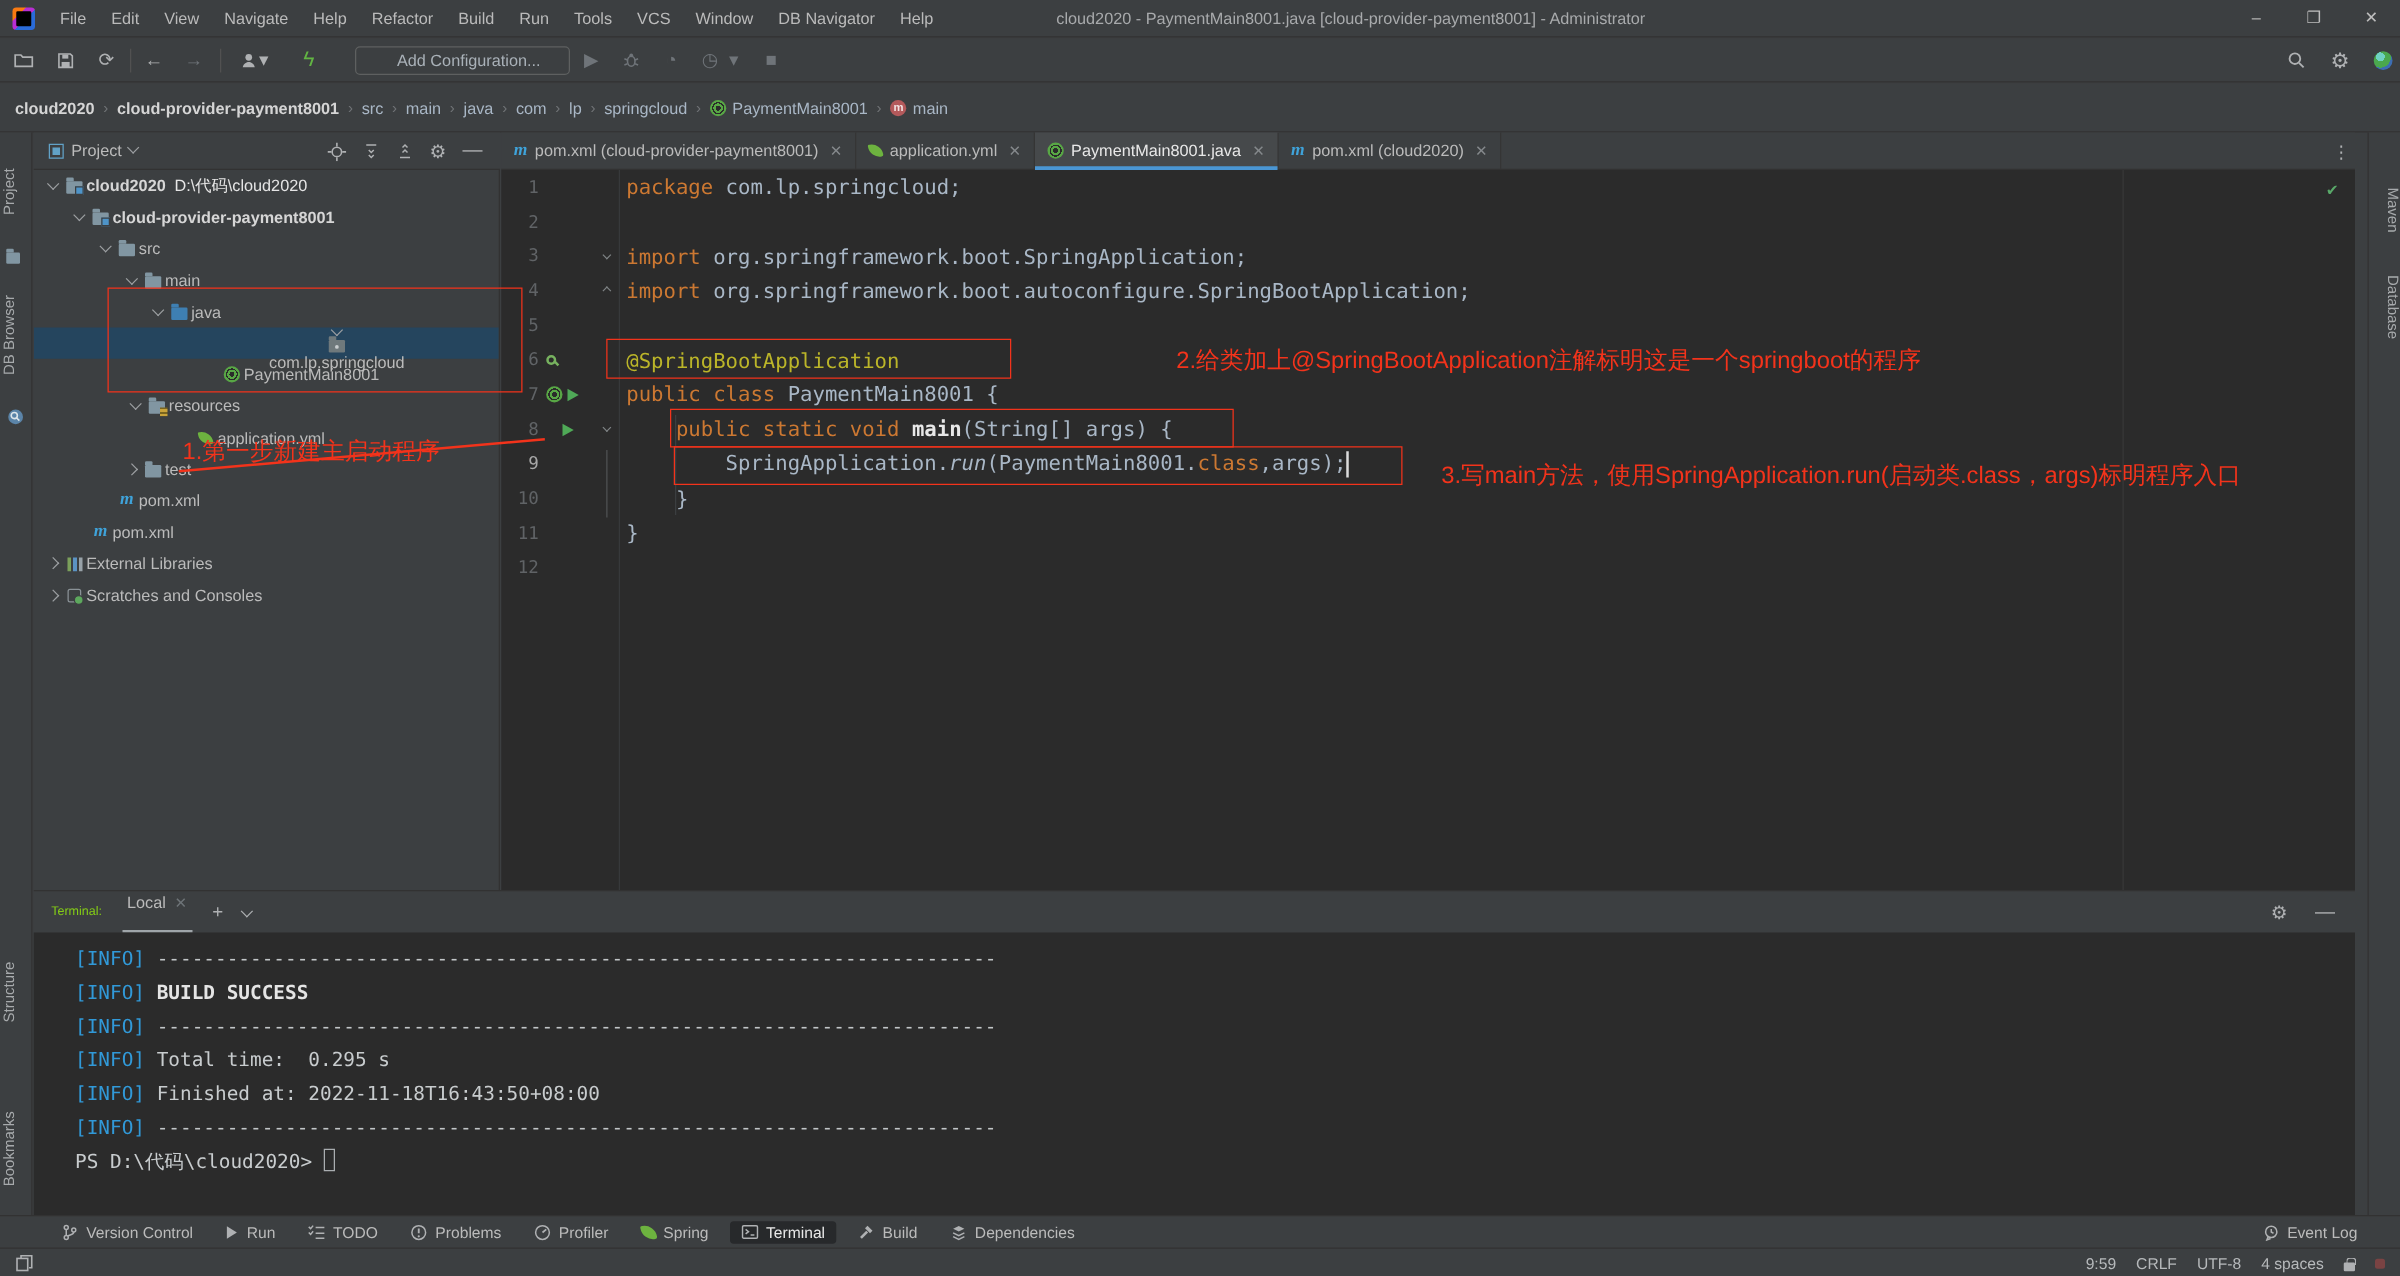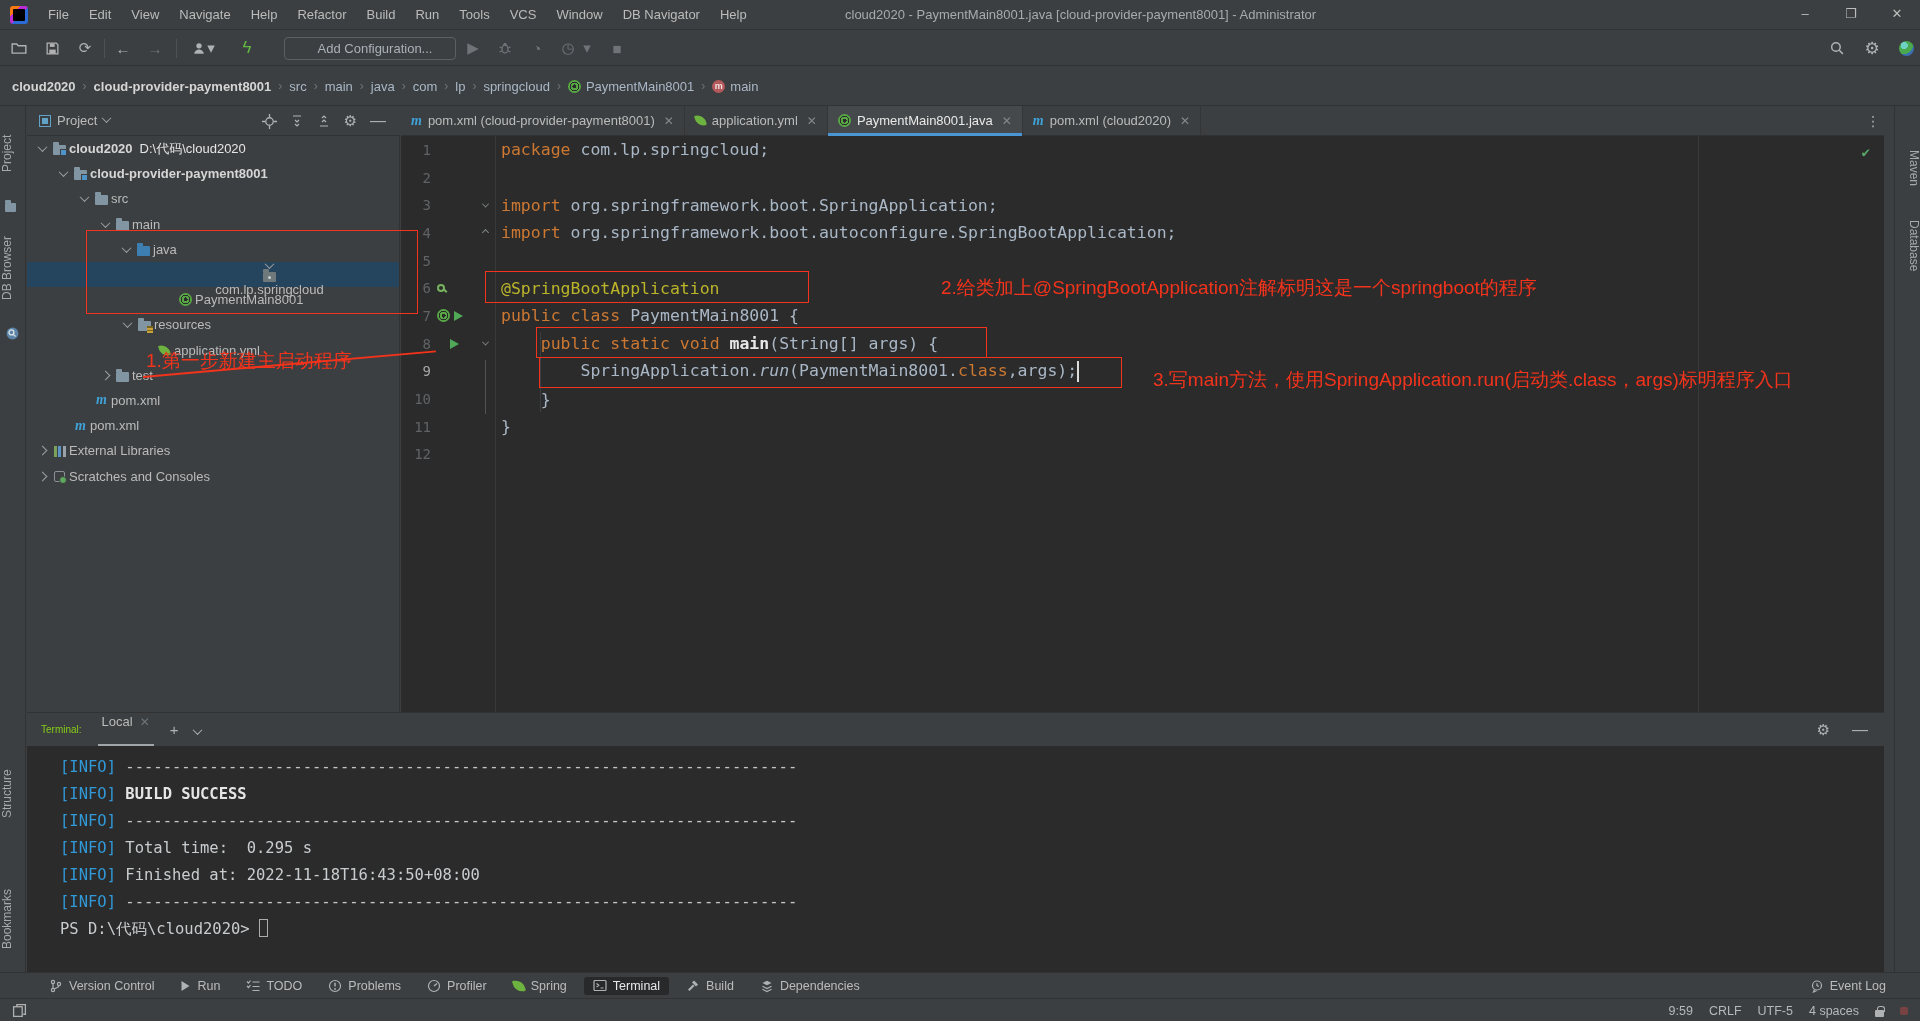--- a/index.html
+++ b/index.html
@@ -377,21 +377,21 @@
         </span>
         <span class="lbl">com.lp.springcloud</span>
       </div>
       <div class="trow" style="padding-left: 134px;">
         <span class="arrow-slot"></span>
         <span class="icon-slot">
           <i class="boot"></i>
         </span>
         <span class="lbl">PaymentMain8001</span>
       </div>
-      <div class="trow" style="padding-left: 74px; margin-left: 19px;">
+      <div class="trow" style="padding-left: 74px;">
         <span class="arrow-slot">
           <i class="chev cd"></i>
         </span>
         <span class="icon-slot">
           <i class="fol fr"></i>
         </span>
         <span class="lbl">resources</span>
       </div>
       <div class="trow" style="padding-left: 113px;">
         <span class="arrow-slot"></span>
@@ -585,21 +585,21 @@
   <div class="status-bar">
     <span class="sb-left">
         <svg width="15" height="15" viewBox="0 0 14 14">
           <rect x="1.5" y="3.5" width="8" height="9" fill="none" stroke="#AFB1B3" stroke-width="1.2"></rect>
           <path d="M4.5 3.5v-2h8v9h-2" fill="none" stroke="#AFB1B3" stroke-width="1.2"></path>
         </svg>
       </span>
     <span class="sb-right">
       <span>9:59</span>
       <span>CRLF</span>
-      <span>UTF-5</span>
+      <span>UTF-8</span>
       <span>4 spaces</span>
       <i class="lock"></i>
       <span class="sb-dot"></span>
     </span>
   </div>
 
   <div class="overlay">
     <div class="rbox" style="left:86px;top:230px;width:332px;height:84px"></div>
     <div class="rline" style="left:143px;top:376px;width:294px;height:2px;transform:rotate(-5deg);transform-origin:left center"></div>
     <div class="rbox" style="left:485px;top:271px;width:324px;height:32px"></div>

